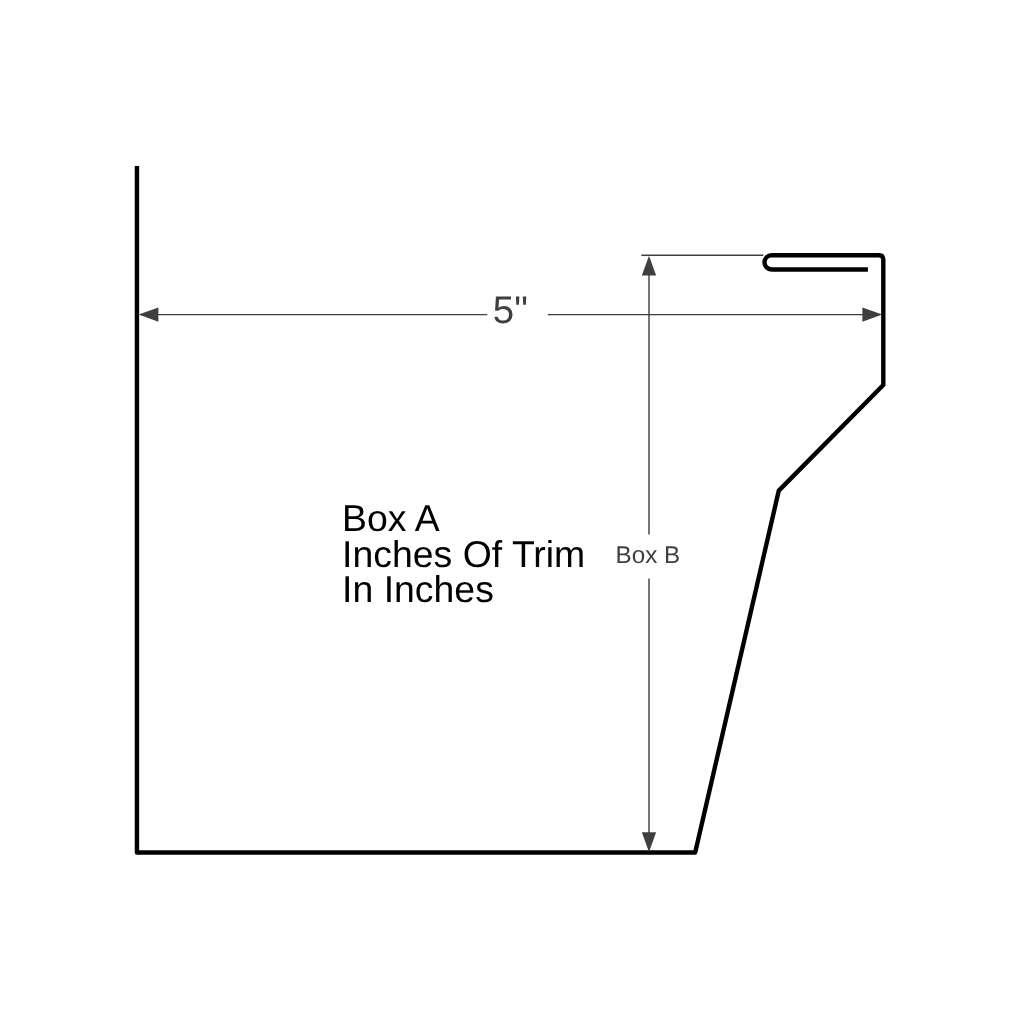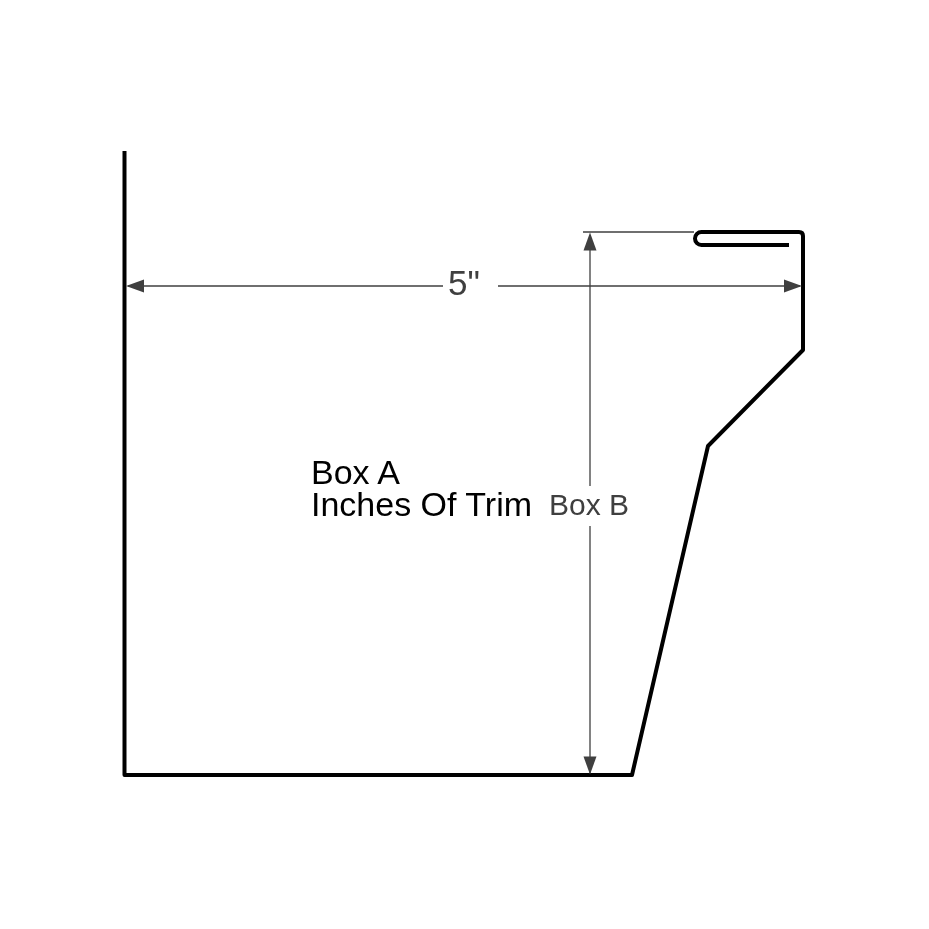--- a/index.html
+++ b/index.html
@@ -55,21 +55,21 @@
     left: 464px;
     top: 265px;
     font-size: 35px;
     line-height: 35px;
     transform: translateX(-50%);
     padding: 0 4px;
   }
   .dim-label.height {
     left: 589px;
     top: 488px;
-    font-size: 30px;
+    font-size: 22px;
     line-height: 30px;
     transform: translateX(-50%);
     padding: 2px 0;
   }
 </style>
 </head>
 <body>
 
 <div class="stage">
 
@@ -89,19 +89,20 @@
       <line class="dim-stroke" x1="590" y1="235" x2="590" y2="486"></line>
       <line class="dim-stroke" x1="590" y1="526" x2="590" y2="773"></line>
       <polygon class="dim-arrow" points="590,232.5 583.5,250.5 596.5,250.5"></polygon>
       <polygon class="dim-arrow" points="590,774.5 583.5,756.5 596.5,756.5"></polygon>
     </g>
   </svg>
 
   <div class="note">
     <div>Box A</div>
     <div>Inches Of Trim</div>
+    <div>In Inches</div>
   </div>
 
   <div class="dim-label width">5"</div>
 
   <div class="dim-label height">Box B</div>
 
 </div>
 
 </body></html>

